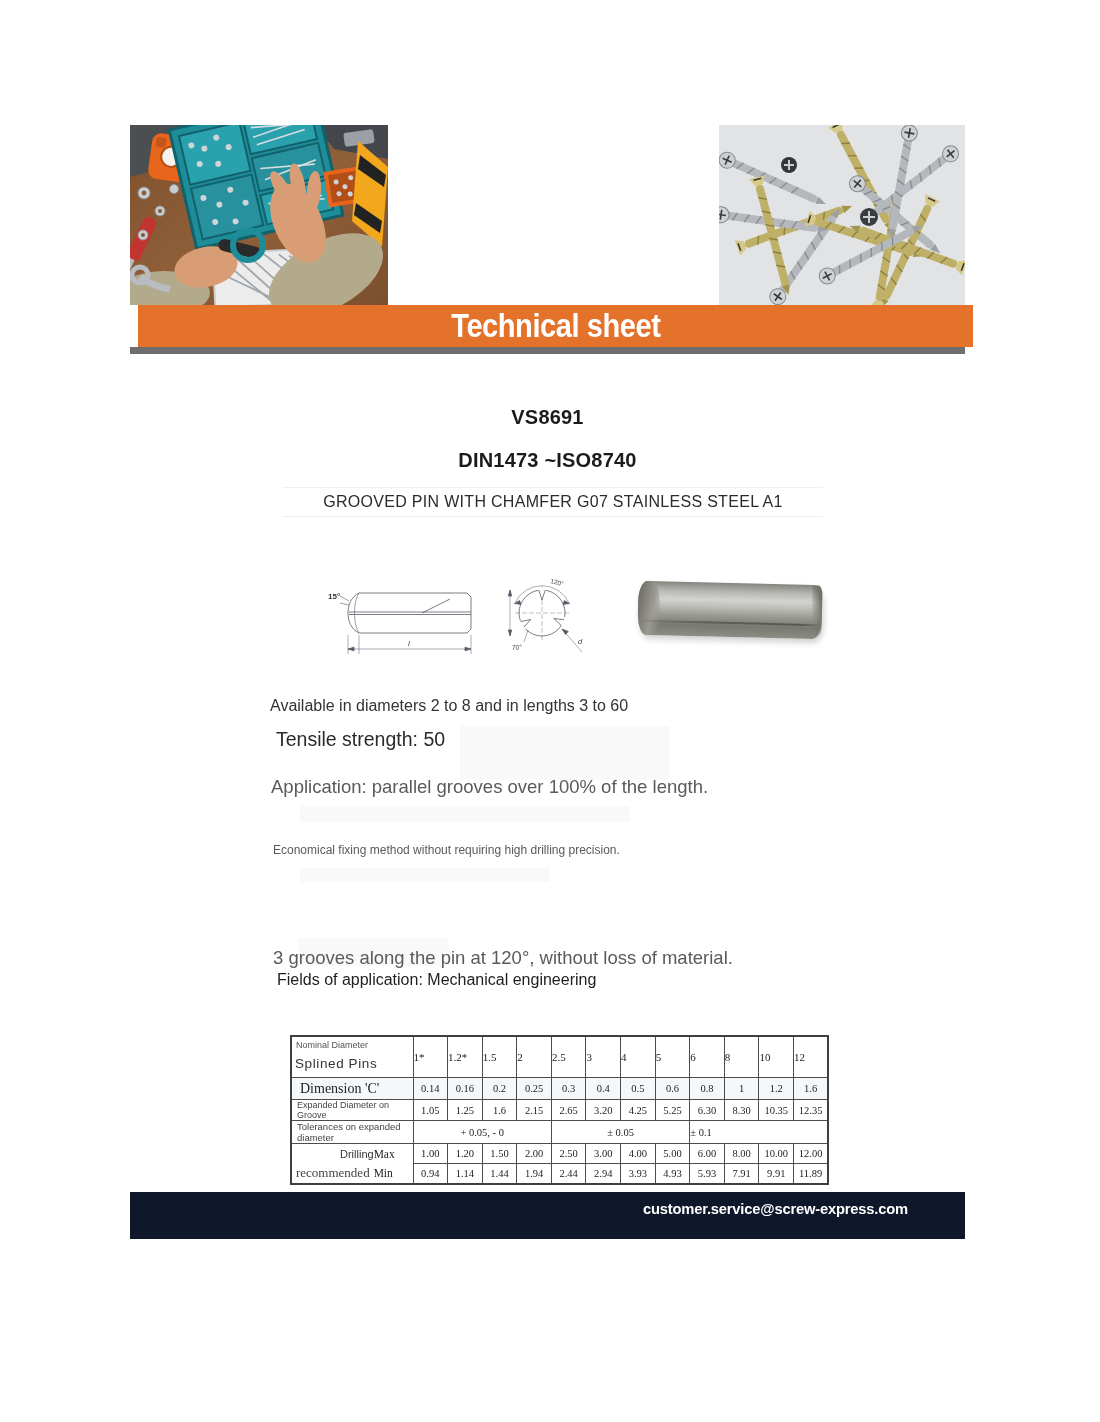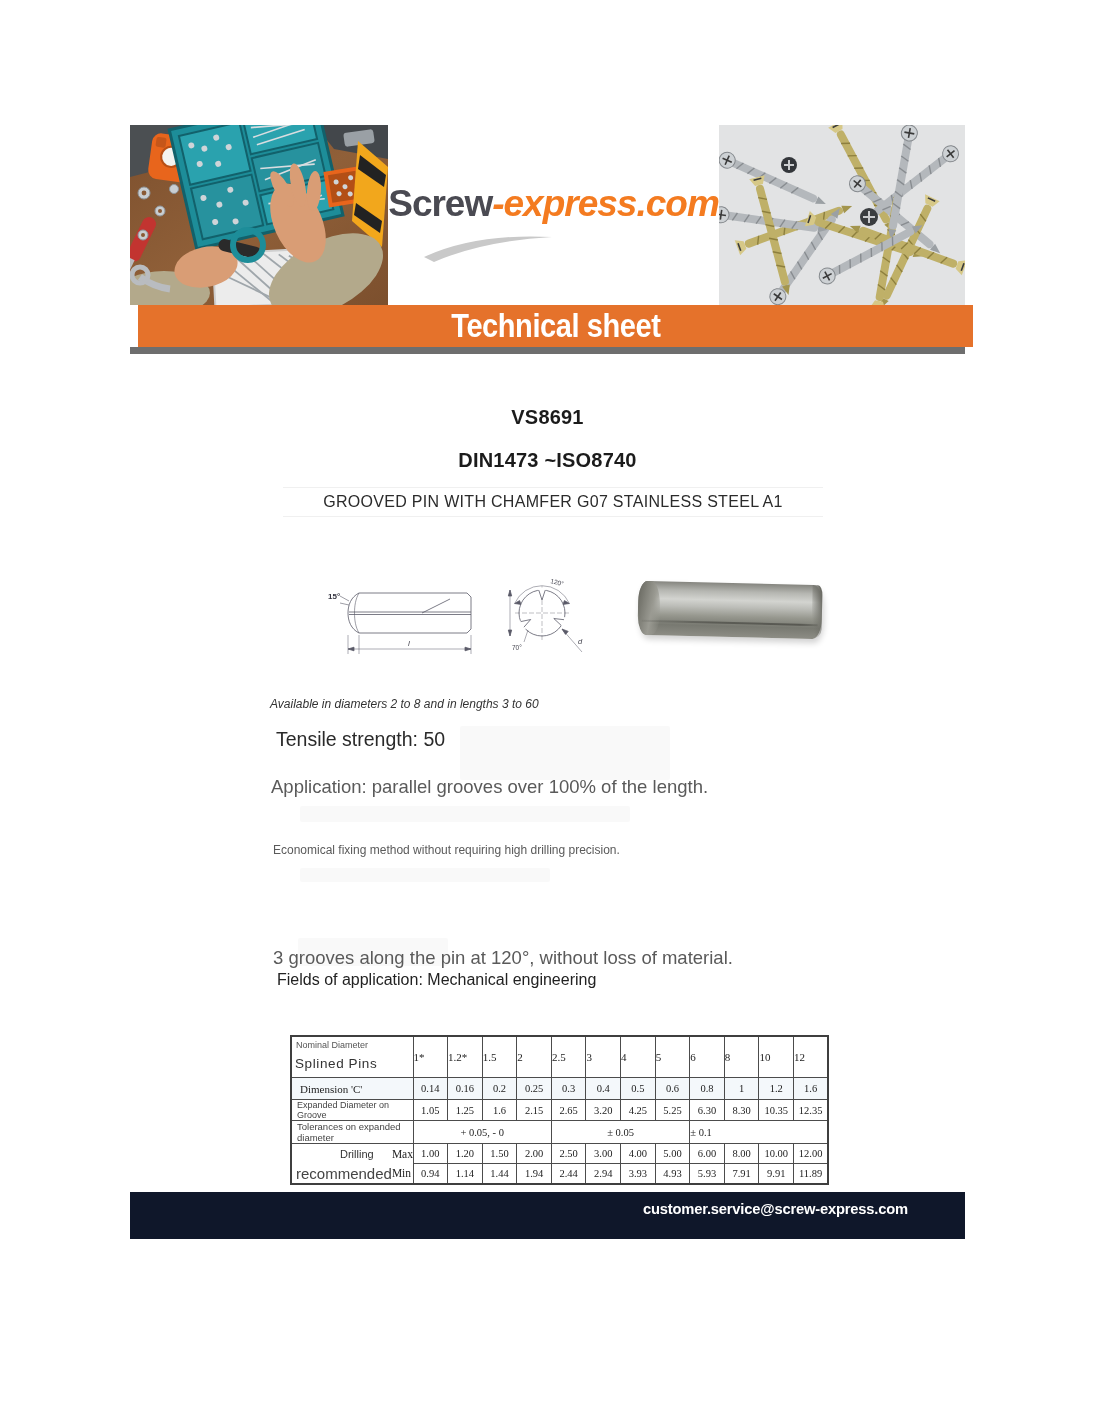--- a/index.html
+++ b/index.html
@@ -39,51 +39,51 @@
              box-shadow:2px 4px 6px rgba(0,0,0,0.18);}
   .pin-cap-left{position:absolute;left:0;top:0;width:22px;height:54px;border-radius:9px 40%/20px 50%;
                 background:linear-gradient(100deg,#6f6f67 10%,#9a9a92 60%,rgba(0,0,0,0) 95%);}
   .pin-cap-right{position:absolute;right:0;top:0;width:10px;height:54px;border-radius:0 9px 20px 0/0 20px 20px 0;
                  background:linear-gradient(260deg,#6d6d66 15%,rgba(0,0,0,0) 80%);}
   .pin-groove{position:absolute;left:4px;right:4px;bottom:13px;height:2px;
               background:linear-gradient(90deg,rgba(60,60,55,0.1),rgba(60,60,55,0.55) 40%,rgba(60,60,55,0.6) 90%,rgba(60,60,55,0.2));}
 
   
   .txt{position:absolute;white-space:nowrap;}
-  .availability{left:270px;top:697px;font-size:12px;color:#333;font-style:italic;}
+  .availability{left:270px;top:697px;font-size:16px;color:#333;}
   .tensile{left:276px;top:728px;font-size:19.5px;color:#2a2a2a;}
   .application{left:271px;top:776px;font-size:18.5px;color:#5a5a5a;}
   .benefit{left:273px;top:838px;width:505px;font-size:12px;color:#5a5a5a;line-height:24px;white-space:normal;}
   .grooves{left:273px;top:947px;font-size:18.5px;color:#5a5a5a;}
   .fields{left:277px;top:971px;font-size:16px;color:#222;}
 
   .smudge{position:absolute;background:rgba(140,140,140,0.055);border-radius:2px;}
 
   
   .spec-table{position:absolute;left:290px;top:1035px;width:538px;border-collapse:collapse;
               table-layout:fixed;background:#fff;}
   .spec-table td{border:1px solid #4c4c4c;padding:0;vertical-align:middle;overflow:hidden;}
   .spec-table{border:2px solid #3f3f3f;}
   .lbl-sm{font-size:9px;color:#555;padding:3px 0 0 4px;}
   .lbl-lg{font-size:13.5px;color:#333;letter-spacing:0.6px;padding:6px 0 2px 3px;}
   .hdr-num{font-family:"Liberation Serif",serif;font-size:11px;color:#222;text-align:left;padding:3px 0 0 7px;vertical-align:top;}
   .num{font-family:"Liberation Serif",serif;font-size:10.5px;color:#222;text-align:center;}
   .row-dimc td{height:21px;background:#f4f8fb;}
-  .row-dimc .rowlabel{font-family:"Liberation Serif",serif;font-size:11px;padding-left:8px;color:#222;}
+  .row-dimc .rowlabel{font-family:"Liberation Serif",serif;font-size:14px;padding-left:8px;color:#222;}
   .row-exp td{height:19px;}
   .row-exp .rowlabel{font-size:9px;padding-left:5px;color:#444;}
   .row-tol td{height:20px;}
   .row-tol .rowlabel{font-size:9.5px;padding-left:5px;color:#444;}
   .tol-val{font-family:"Liberation Serif",serif;font-size:10.5px;text-align:center;color:#222;}
   .tol-left{text-align:left;padding-left:8px;}
   .row-drill td{height:19px;}
   .drill-cell{padding:0;}
   .drill-grid{display:grid;grid-template-columns:1fr 34px;grid-template-rows:19px 19px;align-items:center;padding:0 6px 0 4px;}
   .drill-l1{font-size:11px;color:#333;margin-left:44px;}
-  .drill-l2{font-size:15px;color:#444;}
+  .drill-l2{font-size:13px;color:#444;font-family:Liberation Serif, serif;}
   .drill-mm{font-family:"Liberation Serif",serif;font-size:11.5px;color:#222;}
 
   
   .footer-bar{position:absolute;left:130px;top:1192px;width:835px;height:47px;background:#0f172a;}
   .footer-email{position:absolute;right:57px;top:0;line-height:33px;color:#fff;font-weight:bold;
                 font-size:15.5px;letter-spacing:-0.2px;transform:scaleX(0.95);transform-origin:right;}
   svg text{font-family:"Liberation Sans",sans-serif;}
 </style>
 </head>
 <body>
@@ -197,28 +197,20 @@
           <circle cx="14" cy="68" r="2.4" fill="#8a5a35"></circle>
         <circle cx="30" cy="86" r="5" fill="#c9ced2" stroke="#8f959a"></circle>
           <circle cx="30" cy="86" r="2" fill="#8a5a35"></circle>
         <circle cx="13" cy="110" r="5" fill="#c9ced2" stroke="#8f959a"></circle>
           <circle cx="13" cy="110" r="2" fill="#8a5a35"></circle>
         <circle cx="44" cy="64" r="4.5" fill="#c9ced2" stroke="#8f959a"></circle>
       </g>
     </svg>
   </div>
 
-  <div class="logo-area">
-    <div class="logo-text">
-      <span class="logo-part1">Screw</span><span class="logo-part2">-express.com</span>
-    </div>
-    <svg class="logo-swoosh" width="140" height="32" viewBox="0 0 140 32">
-      <path d="M4,26 Q56,2 132,6 Q62,10 14,31 Z" fill="#c9c9c9"></path>
-    </svg>
-  </div>
 
   <div class="photo photo-right">
     <svg width="246" height="180" viewBox="0 0 246 180">
       <rect width="246" height="180" fill="#e2e3e4"></rect>
       <defs>
         <g id="screwA">
             <rect x="0" y="-4" width="96" height="8" rx="4" fill="#b4b8bc"></rect>
           <g stroke="#888c90" stroke-width="1.4">
               <line x1="14" y1="-4" x2="10" y2="4"></line>
               <line x1="26" y1="-4" x2="22" y2="4"></line>

